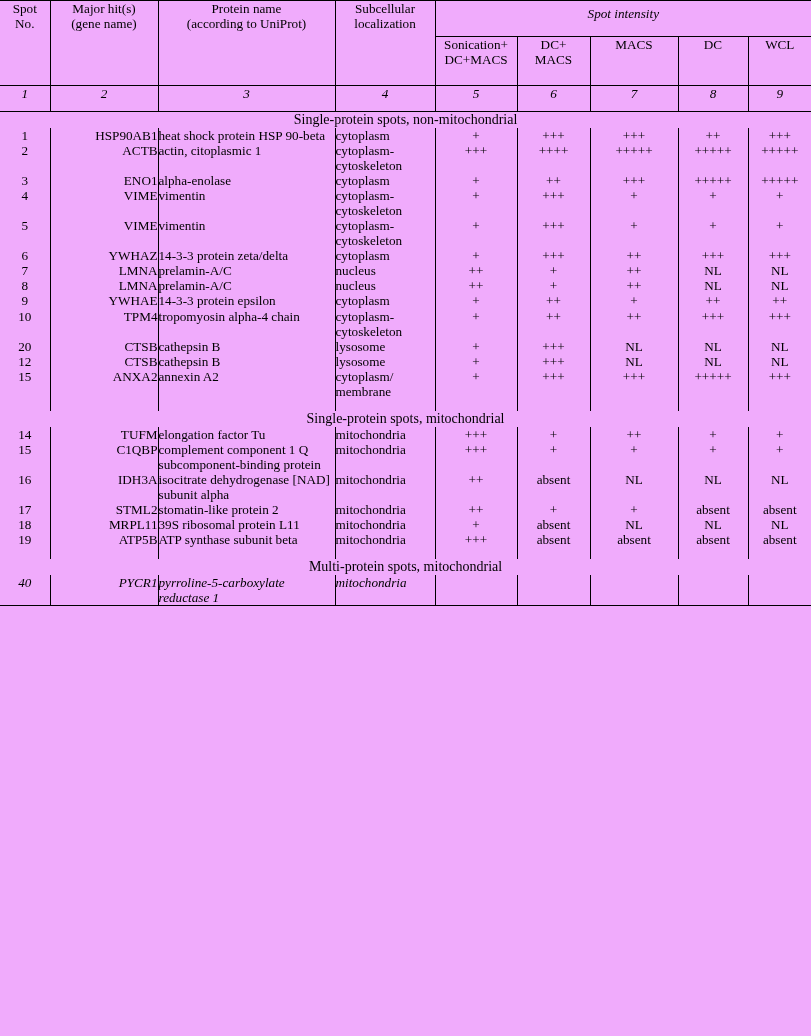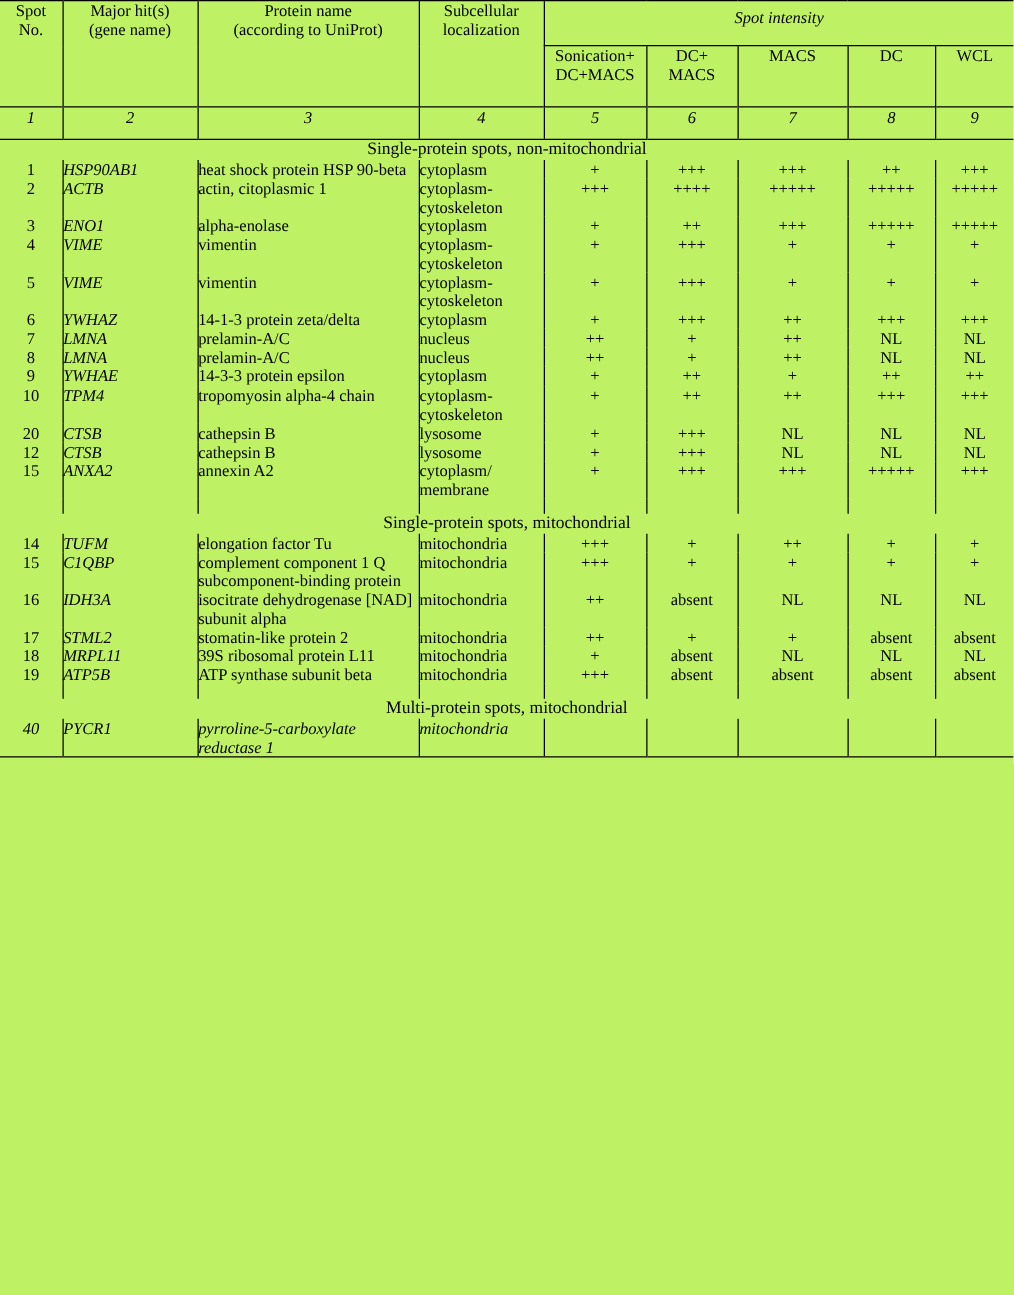--- a/index.html
+++ b/index.html
@@ -2,21 +2,21 @@
 <html><head>
 <meta charset="utf-8">
 <style>
   html,body{margin:0;padding:0;background:#ffffff;}
   body{
     width:811px;height:1036px;
     font-family:"Liberation Serif","DejaVu Serif",serif;
     color:#000000;
     -webkit-font-smoothing:antialiased;
   }
-  #sheet{position:relative;width:811px;height:1036px;overflow:hidden;background:#bef264;}
+  #sheet{position:relative;width:811px;height:1036px;overflow:hidden;background:#f0abfc;}
 
   table.tbl{
     border-collapse:collapse;
     width:811px;
     table-layout:fixed;
     font-size:13.2px;
     line-height:1.14;
   }
   table.tbl td,table.tbl th{
     padding:0;
@@ -45,21 +45,21 @@
   
   .section td{
     text-align:center;
     padding:9px 0 10px 0;
     font-size:14px;
   }
 
   
   .bcell{padding:5px 5px 6px 6px;}
   .c-spot{text-align:center;padding:5px 2px 6px 2px;}
-  .c-gene{font-style:italic;padding-left:9px;}
+  .c-gene{padding-left:9px;text-align:right;}
   .c-int{text-align:center;padding:5px 2px 6px 2px;white-space:nowrap;}
 
   
   .sep{border-left:1.1px solid #000;}
 </style>
 </head>
 <body>
 
 <div id="sheet">
   <table class="tbl">
@@ -177,21 +177,21 @@
           <td class="bcell sep">cytoplasm-cytoskeleton</td>
           <td class="bcell c-int sep">+</td>
           <td class="bcell c-int sep">+++</td>
           <td class="bcell c-int sep">+</td>
           <td class="bcell c-int sep">+</td>
           <td class="bcell c-int sep">+</td>
         </tr>
         <tr>
           <td class="bcell c-spot">6</td>
           <td class="bcell c-gene sep">YWHAZ</td>
-          <td class="bcell sep">14-1-3 protein zeta/delta</td>
+          <td class="bcell sep">14-3-3 protein zeta/delta</td>
           <td class="bcell sep">cytoplasm</td>
           <td class="bcell c-int sep">+</td>
           <td class="bcell c-int sep">+++</td>
           <td class="bcell c-int sep">++</td>
           <td class="bcell c-int sep">+++</td>
           <td class="bcell c-int sep">+++</td>
         </tr>
         <tr>
           <td class="bcell c-spot">7</td>
           <td class="bcell c-gene sep">LMNA</td>

